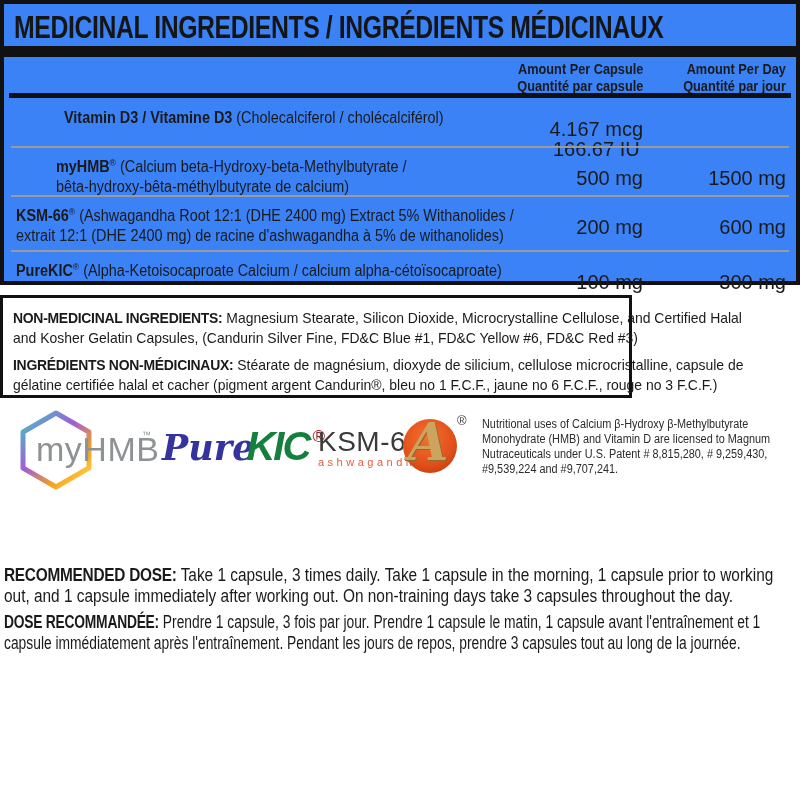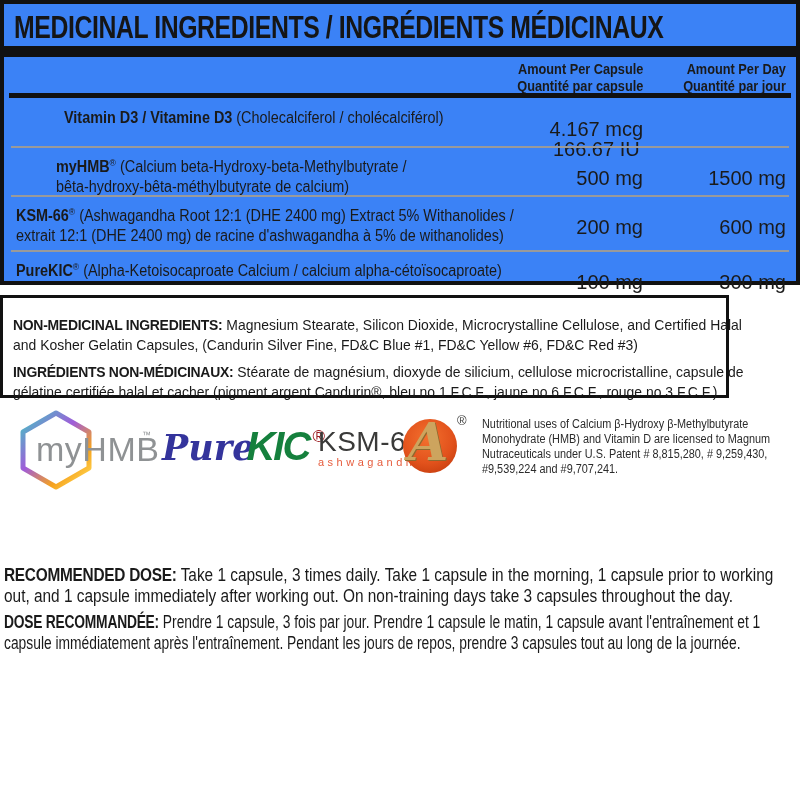--- a/index.html
+++ b/index.html
@@ -18,21 +18,21 @@
   .row{position:absolute;left:12px;right:12px;}
   .row-text{font-size:16px;line-height:20px;transform:scaleX(0.90);transform-origin:0 0;white-space:nowrap;}
   .row-text .line{display:block;white-space:nowrap;}
   .row-text b{font-weight:bold;}
   sup{font-size:60%;}
   .amt{position:absolute;top:15px;font-size:20px;line-height:20px;text-align:center;white-space:nowrap;}
   .amt.c2{right:141px;}
   .amt.c3{right:-2px;}
 
   
-  .nm-box{position:absolute;left:0;top:295px;width:729px;height:103px;border:3px solid #111;box-sizing:border-box;padding:17px 10px;background:#fff;}
+  .nm-box{position:absolute;left:0;top:295px;width:632px;height:103px;border:3px solid #111;box-sizing:border-box;padding:10px 10px;background:#fff;}
   .nm-par{font-size:15px;line-height:20px;white-space:nowrap;transform:scaleX(0.93);transform-origin:0 0;}
   .nm-par + .nm-par{margin-top:7px;}
   .nm-par .lbl{font-weight:800;letter-spacing:-0.3px;}
   .nm-par .ln{display:block;white-space:nowrap;}
 
   
   .myhmb{position:absolute;left:18px;top:408px;width:140px;height:82px;}
   .myhmb svg{position:absolute;left:0;top:2px;}
   .myhmb .wordmark{position:absolute;left:18px;top:22px;font-size:34px;color:#8f9294;letter-spacing:0.5px;white-space:nowrap;}
   .myhmb .tm{position:absolute;left:124px;top:22px;font-size:9px;color:#8f9294;}

